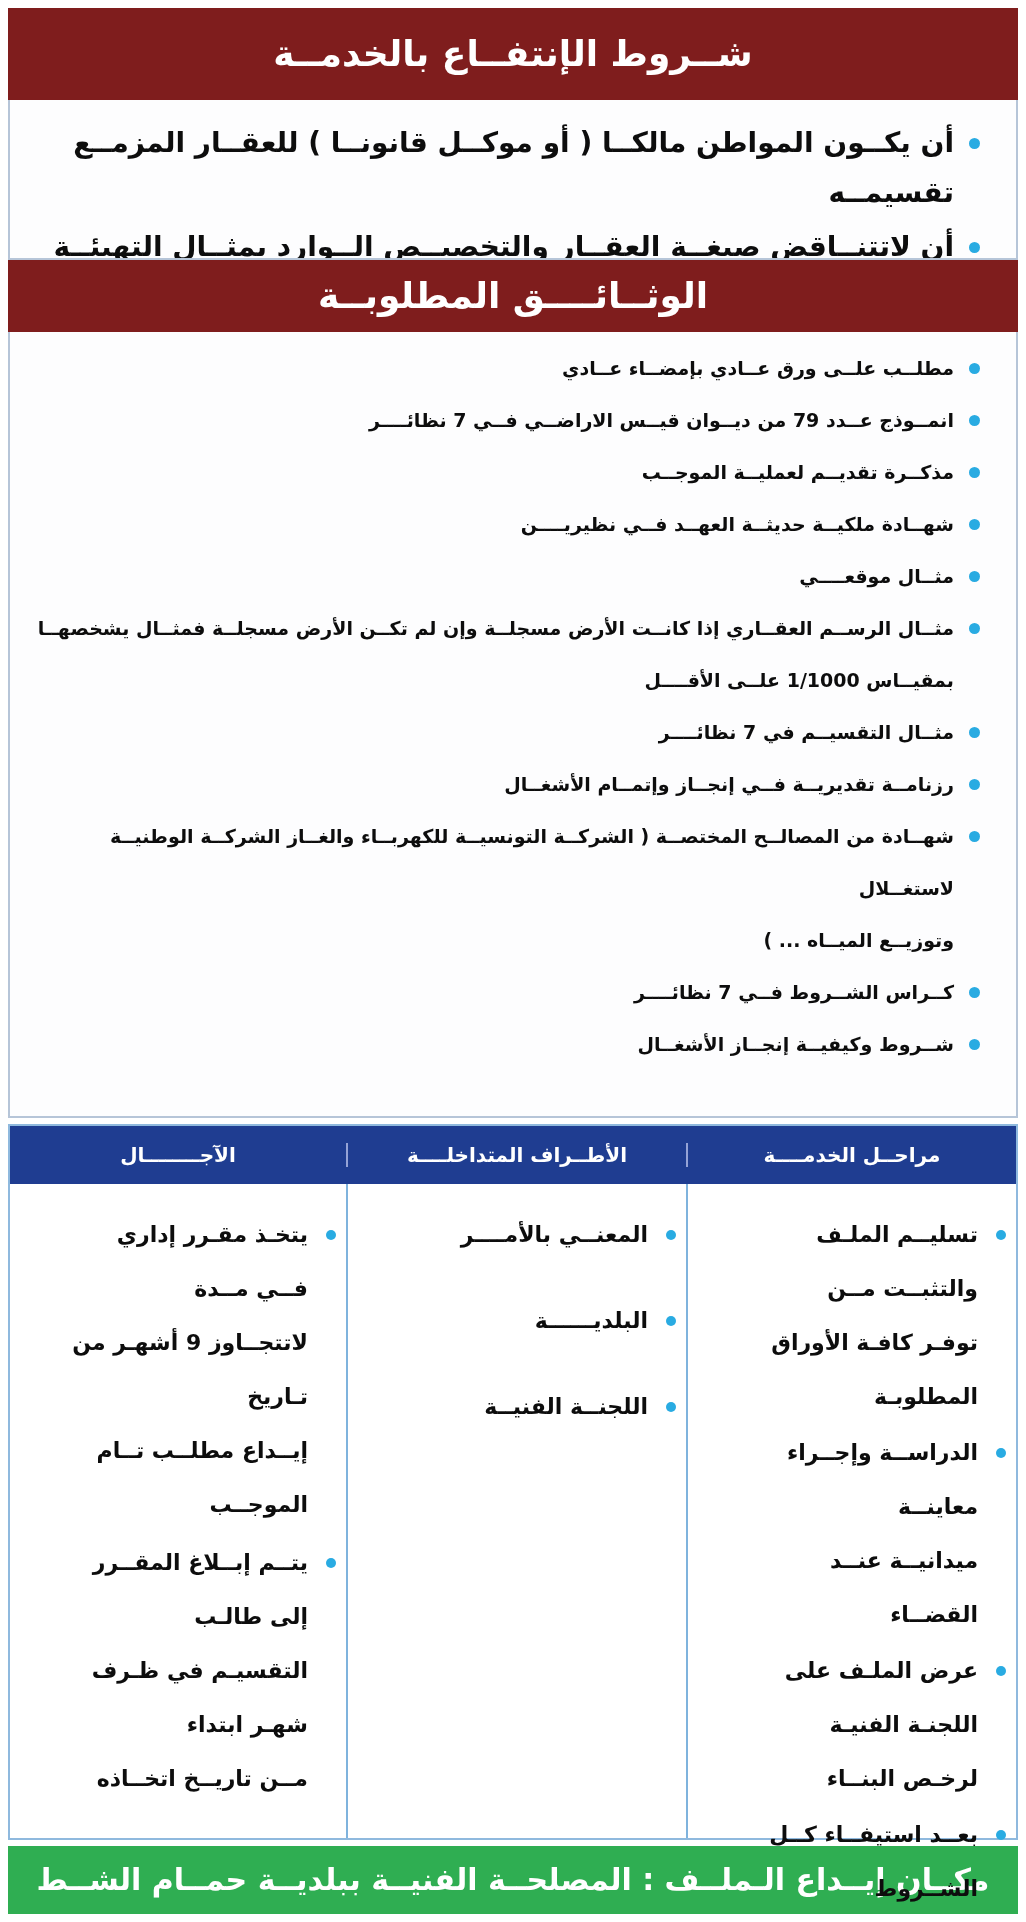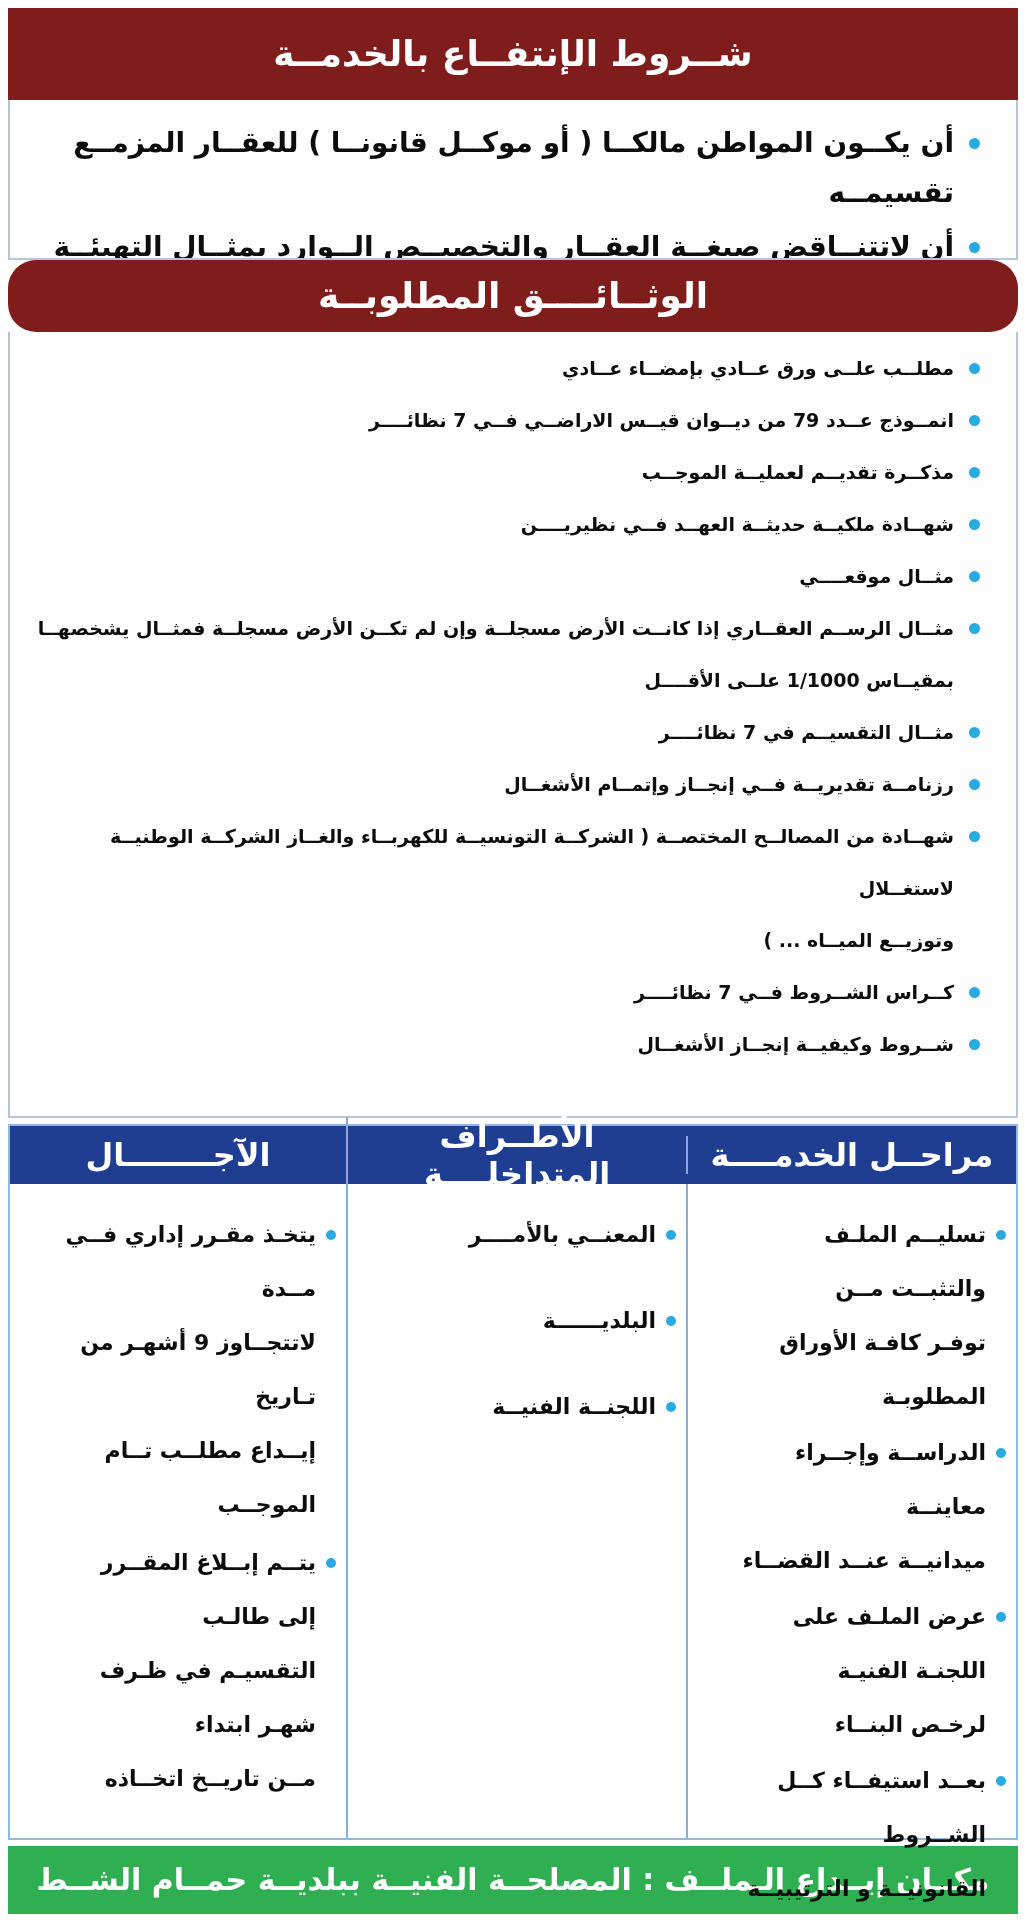--- a/index.html
+++ b/index.html
@@ -15,21 +15,21 @@
 
   
   .hdr {
     background:#7f1d1d;
     color:#ffffff;
     text-align:center;
     font-size:36px;
     letter-spacing:0.5px;
   }
   .hdr-1 { height:92px; line-height:92px; }
-  .hdr-2 { height:72px; line-height:72px;border-radius:28px; }
+  .hdr-2 { height:72px; line-height:72px; }
 
   
   .box {
     background:#fdfdfe;
     border:2px solid #b6c5d8;
     border-top:none;
     overflow:hidden;
   }
   .box-1 { height:160px; padding:18px 28px 0 16px; }
   .box-2 { height:786px; padding:10px 28px 0 16px; }
@@ -57,40 +57,40 @@
   
   .tbl { margin-top:6px; border:2px solid #8fb9de; }
   .tbl-head {
     display:flex;
     background:#1f3d91;
     height:58px;
     align-items:center;
   }
   .tbl-head .cell {
     color:#ffffff;
-    font-size:32px;
+    font-size:20px;
     text-align:center;
     border-left:2px solid #95a3d6;
   }
   .tbl-body {
     display:flex;
     height:654px;
     background:#ffffff;
   }
   .tbl-body .cell {
     border-left:2px solid #7fb3dd;
     padding-top:24px;
   }
   .cell { flex:0 0 auto; }
   .cell:last-child { border-left:none !important; }
   .col-stages   { width:330px; }
   .col-parties  { width:340px; }
   .col-deadlines{ flex:1 1 auto; }
 
-  .tbl-body li { font-size:22px; line-height:54px; padding-right:30px;margin-left:48px; }
+  .tbl-body li { font-size:22px; line-height:54px; padding-right:38px;margin-left:48px; }
   .tbl-body li::before { width:10px; height:10px; top:22px; right:10px; }
   .col-stages li { margin-bottom:2px; }
   .col-parties li { margin-bottom:32px; }
   .col-deadlines li { margin-bottom:4px; }
 
   
   .footer {
     margin-top:6px;
     background:#2fae52;
     color:#ffffff;

